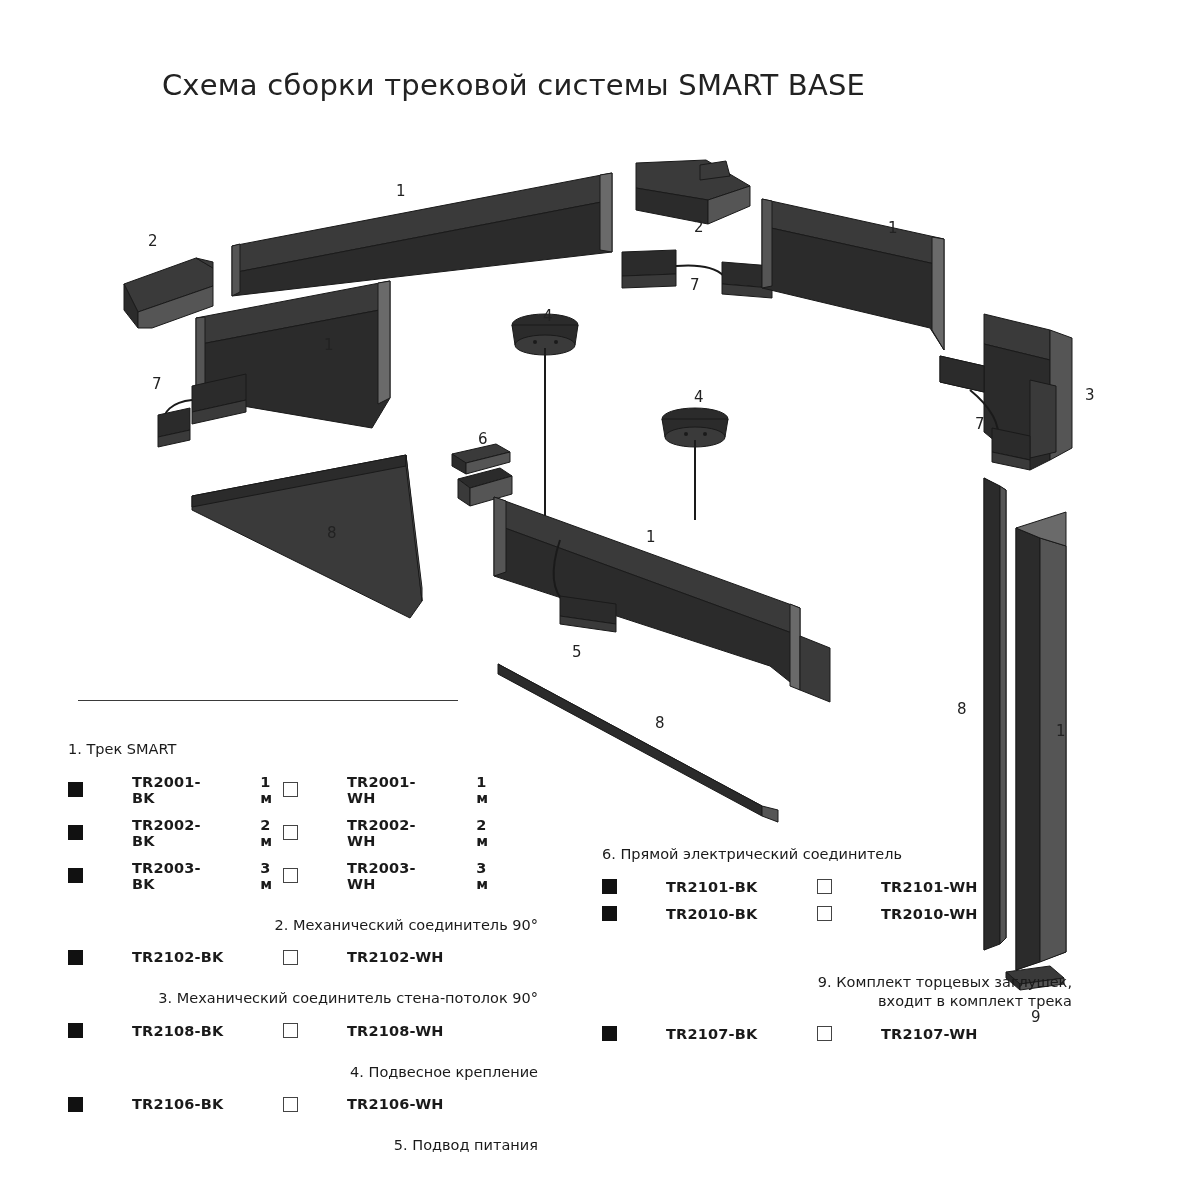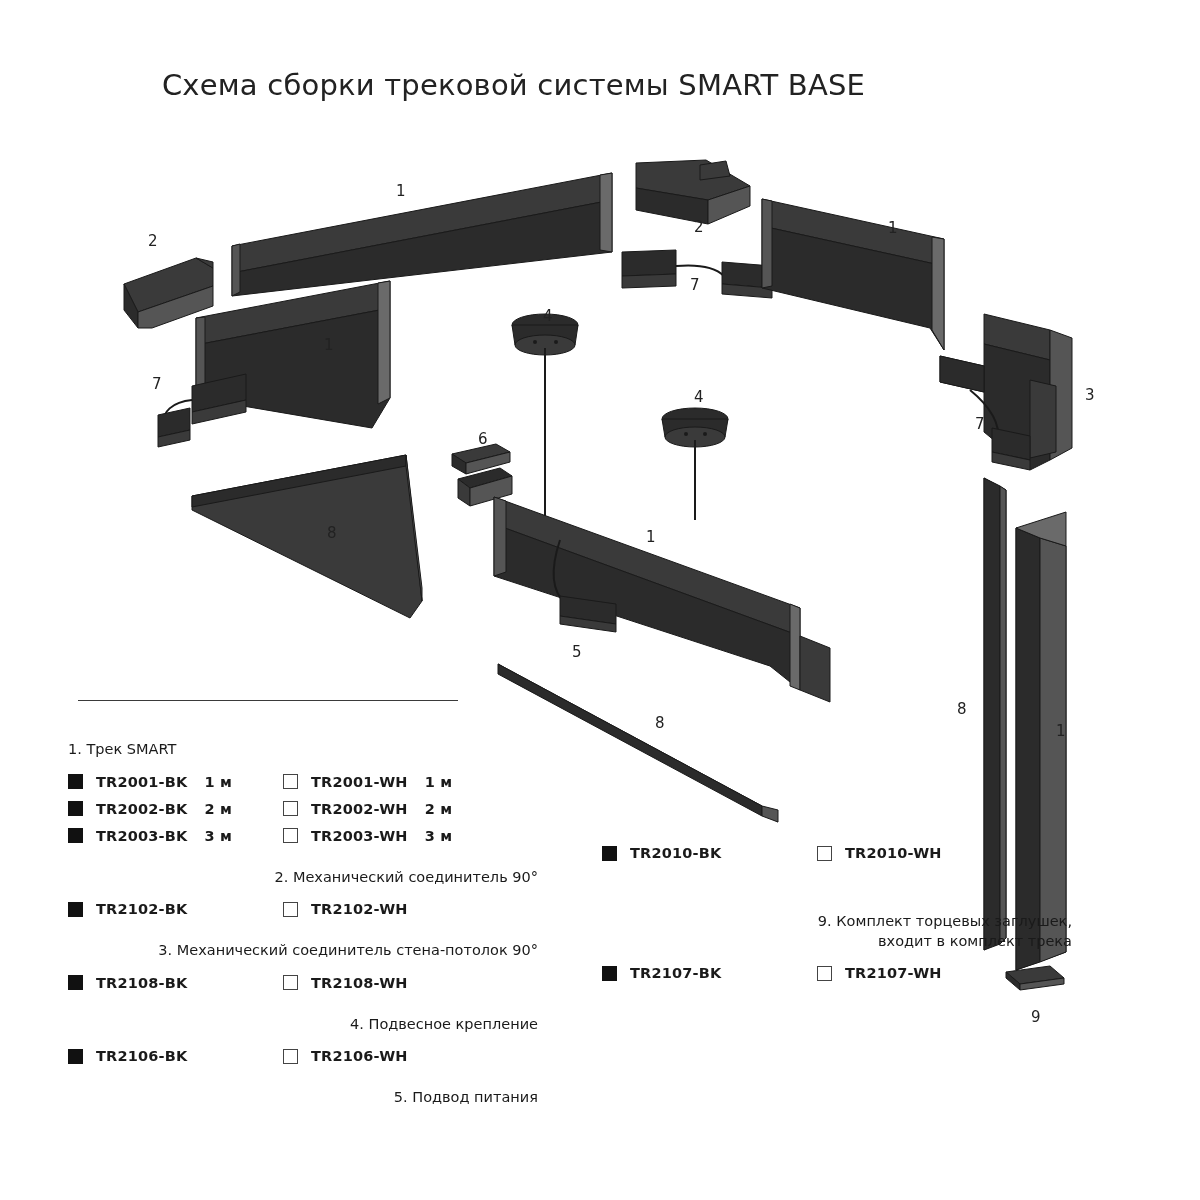--- a/index.html
+++ b/index.html
@@ -56,20 +56,21 @@
     display:flex;
     margin-bottom:11px;
   }
   .sku{
     display:flex;
     align-items:center;
     width:215px;
     font-weight:bold;
     font-size:14.5px;
     letter-spacing:0.2px;
+    gap:36px;
   }
   .sku .swatch{
     width:15px;height:15px;
     margin-right:13px;
     flex:none;
     box-sizing:border-box;
   }
   .swatch.bk{background:#111;border:1px solid #111;}
   .swatch.wh{background:#fff;border:1px solid #444;}
   .sku .len{margin-left:17px;font-weight:bold;}
@@ -334,20 +335,33 @@
           <span>TR2106-WH</span>
         </div>
       </div>
     </div>
     <div class="group">
       <div class="group-title gt-2">5. Подвод питания</div>
     </div>
   </div>
 <div class="legend-col right" id="legend-right">
     <div class="group">
+      <div class="group-title">6. Прямой электрический соединитель</div>
+      <div class="sku-row">
+        <div class="sku">
+          <span class="swatch bk"></span>
+          <span>TR2101-BK</span>
+        </div>
+        <div class="sku">
+          <span class="swatch wh"></span>
+          <span>TR2101-WH</span>
+        </div>
+      </div>
+    </div>
+    <div class="group">
       <div class="sku-row">
         <div class="sku">
           <span class="swatch bk"></span>
           <span>TR2010-BK</span>
         </div>
         <div class="sku">
           <span class="swatch wh"></span>
           <span>TR2010-WH</span>
         </div>
       </div>

